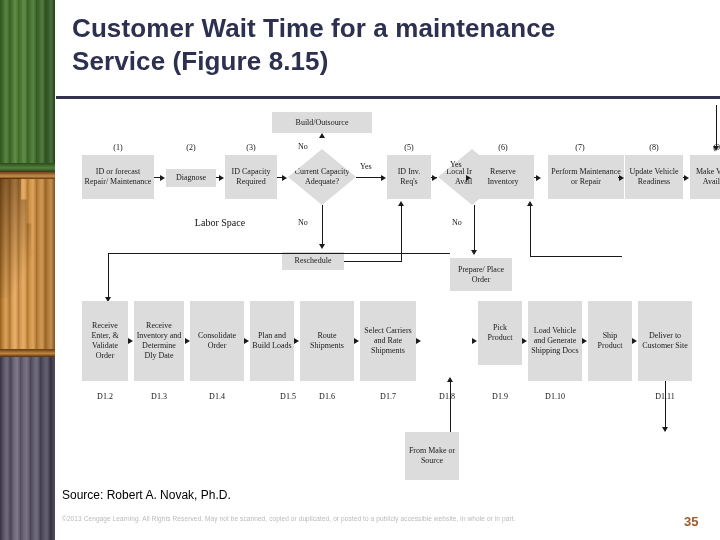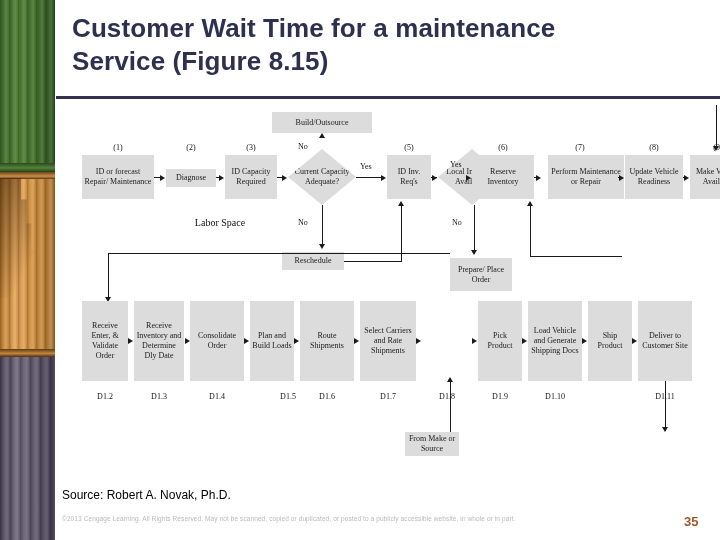--- a/index.html
+++ b/index.html
@@ -233,21 +233,21 @@
 
   <div class="ln lnv" style="left:656px;top:0px;height:44px;"></div>
   <div class="arr arr-d" style="left:653px;top:41px;"></div>
 
   <div class="node" style="left:22px;top:196px;width:46px;height:80px;">Receive Enter, &amp; Validate Order</div>
   <div class="node" style="left:74px;top:196px;width:50px;height:80px;">Receive Inventory and Determine Dly Date</div>
   <div class="node" style="left:130px;top:196px;width:54px;height:80px;">Consolidate Order</div>
   <div class="node" style="left:190px;top:196px;width:44px;height:80px;">Plan and Build Loads</div>
   <div class="node" style="left:240px;top:196px;width:54px;height:80px;">Route Shipments</div>
   <div class="node" style="left:300px;top:196px;width:56px;height:80px;">Select Carriers and Rate Shipments</div>
-  <div class="node" style="left:418px;top:196px;width:44px;height:80px;">Pick Product</div>
+  <div class="node" style="left:418px;top:196px;width:44px;height:64px;">Pick Product</div>
   <div class="node" style="left:468px;top:196px;width:54px;height:80px;">Load Vehicle and Generate Shipping Docs</div>
   <div class="node" style="left:528px;top:196px;width:44px;height:80px;">Ship Product</div>
   <div class="node" style="left:578px;top:196px;width:54px;height:80px;">Deliver to Customer Site</div>
 
   <div class="arr arr-r" style="left:68px;top:233px;"></div>
   <div class="arr arr-r" style="left:125px;top:233px;"></div>
   <div class="arr arr-r" style="left:184px;top:233px;"></div>
   <div class="arr arr-r" style="left:234px;top:233px;"></div>
   <div class="arr arr-r" style="left:294px;top:233px;"></div>
   <div class="arr arr-r" style="left:356px;top:233px;"></div>
@@ -262,21 +262,21 @@
   <div class="dnum" style="left:206px;top:287px;width:44px;">D1.5</div>
   <div class="dnum" style="left:240px;top:287px;width:54px;">D1.6</div>
   <div class="dnum" style="left:300px;top:287px;width:56px;">D1.7</div>
   <div class="dnum" style="left:362px;top:287px;width:50px;">D1.8</div>
   <div class="dnum" style="left:418px;top:287px;width:44px;">D1.9</div>
   <div class="dnum" style="left:468px;top:287px;width:54px;">D1.10</div>
   <div class="dnum" style="left:578px;top:287px;width:54px;">D1.11</div>
 
   <div class="ln lnv" style="left:390px;top:276px;height:53px;"></div>
   <div class="arr arr-u" style="left:387px;top:272px;"></div>
-  <div class="node" style="left:345px;top:327px;width:54px;height:24px;">From Make or Source</div>
+  <div class="node" style="left:345px;top:327px;width:54px;height:48px;">From Make or Source</div>
 
   <div class="ln lnv" style="left:605px;top:276px;height:50px;"></div>
   <div class="arr arr-d" style="left:602px;top:322px;"></div>
 
 </div>
 
 <div id="source-note">Source: Robert A. Novak, Ph.D.</div>
 <div id="copyright">©2013 Cengage Learning. All Rights Reserved. May not be scanned, copied or duplicated, or posted to a publicly accessible website, in whole or in part.</div>
 <div id="page-number">35</div>
 

